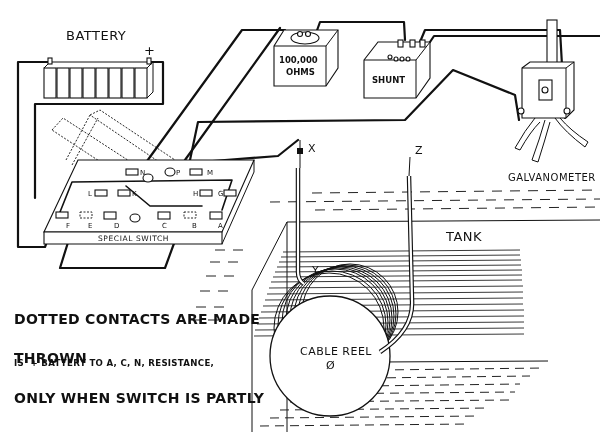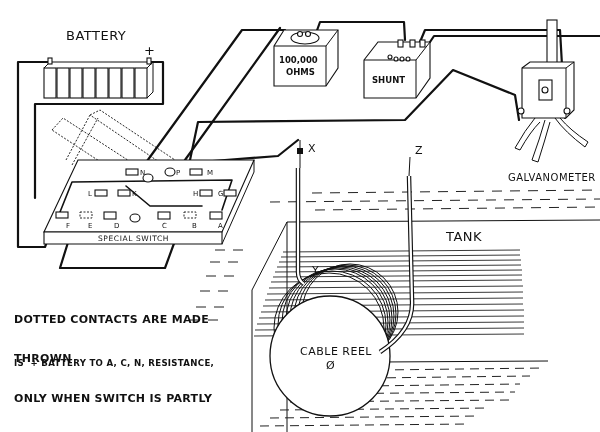--- a/index.html
+++ b/index.html
@@ -1,21 +1,21 @@
 <!DOCTYPE html>
 <html><head>
 <meta charset="utf-8">
 <style>
   html,body{margin:0;padding:0;background:#ffffff;}
   body{width:600px;height:432px;overflow:hidden;position:relative;font-family:"DejaVu Sans",sans-serif;}
   svg{position:absolute;left:0;top:0;}
   .lbl{font-family:"DejaVu Sans",sans-serif;fill:#111;font-size:11px;letter-spacing:0.5px;}
   .lbl-s{font-family:"DejaVu Sans",sans-serif;fill:#111;font-size:7px;}
   .lbl-m{font-family:"DejaVu Sans",sans-serif;fill:#111;font-size:8.5px;font-weight:bold;}
-  .note{position:absolute;left:14px;font-family:"DejaVu Sans",sans-serif;font-size:11px;line-height:13.3px;color:#111;letter-spacing:0.3px;white-space:pre;font-weight:bold;}
+  .note{position:absolute;left:14px;font-family:"DejaVu Sans",sans-serif;font-size:14px;line-height:13.3px;color:#111;letter-spacing:0.3px;white-space:pre;font-weight:bold;}
   .w{fill:none;stroke:#111;stroke-width:2.2;stroke-linecap:round;stroke-linejoin:round;}
   .t{fill:none;stroke:#111;stroke-width:1;}
   .d{fill:none;stroke:#111;stroke-width:0.9;stroke-dasharray:2 1.5;}
   .box{fill:#fff;stroke:#111;stroke-width:1.1;}
   .h{stroke:#222;stroke-width:0.9;}
 </style>
 </head>
 <body>
 
 <svg width="600" height="432" viewBox="0 0 600 432">

